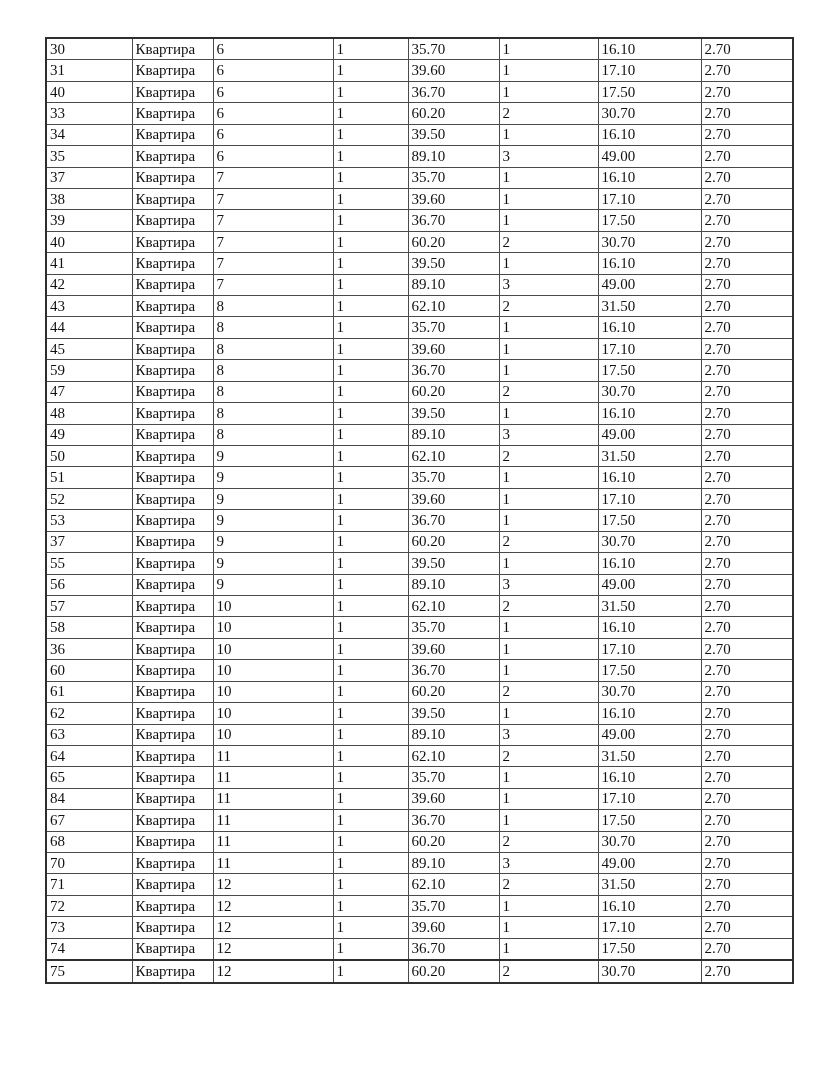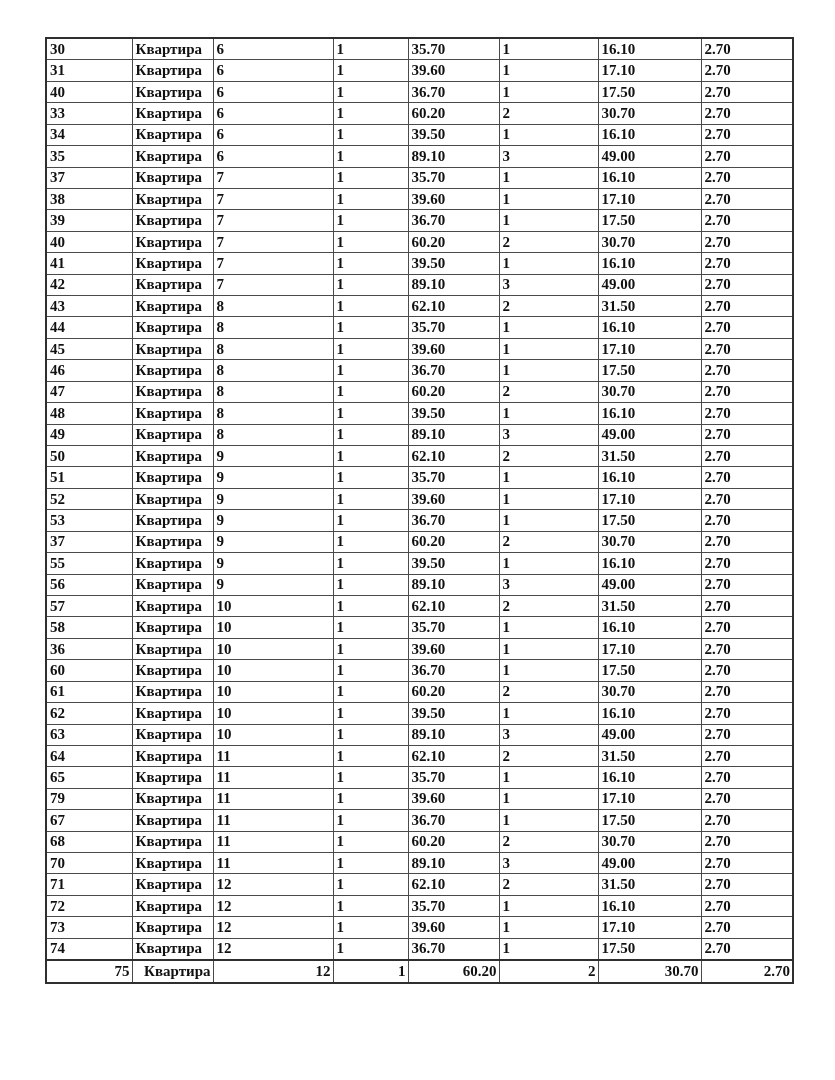--- a/index.html
+++ b/index.html
@@ -15,39 +15,37 @@
     overflow: hidden;
     font-family: "Liberation Serif", "DejaVu Serif", serif;
   }
   table.apt-table {
     position: absolute;
     left: 45px;
     top: 37px;
     border-collapse: collapse;
     table-layout: fixed;
     border: 2px solid #2f2f2f;
-    font-weight: bold;
   }
   table.apt-table td {
     border: 1px solid #4a4a4a;
     height: 20.43px;
     padding: 0 2px 0 3px;
     font-size: 15px;
     line-height: 1;
     color: #111111;
     vertical-align: middle;
     text-align: left;
     white-space: nowrap;
     overflow: hidden;
   }
   
   table.apt-table tr:last-child td {
     border-top-width: 2px;
     border-top-color: #2f2f2f;
-    text-align: right;
   }
 </style>
 </head>
 <body>
 
 <div class="page">
   <table class="apt-table">
     <colgroup>
       <col style="width:86px">
       <col style="width:81px">
@@ -203,21 +201,21 @@
           <td>45</td>
           <td>Квартира</td>
           <td>8</td>
           <td>1</td>
           <td>39.60</td>
           <td>1</td>
           <td>17.10</td>
           <td>2.70</td>
         </tr>
         <tr>
-          <td>46</td>
+          <td>59</td>
           <td>Квартира</td>
           <td>8</td>
           <td>1</td>
           <td>36.70</td>
           <td>1</td>
           <td>17.50</td>
           <td>2.70</td>
         </tr>
         <tr>
           <td>47</td>
@@ -403,21 +401,21 @@
           <td>65</td>
           <td>Квартира</td>
           <td>11</td>
           <td>1</td>
           <td>35.70</td>
           <td>1</td>
           <td>16.10</td>
           <td>2.70</td>
         </tr>
         <tr>
-          <td>79</td>
+          <td>84</td>
           <td>Квартира</td>
           <td>11</td>
           <td>1</td>
           <td>39.60</td>
           <td>1</td>
           <td>17.10</td>
           <td>2.70</td>
         </tr>
         <tr>
           <td>67</td>

